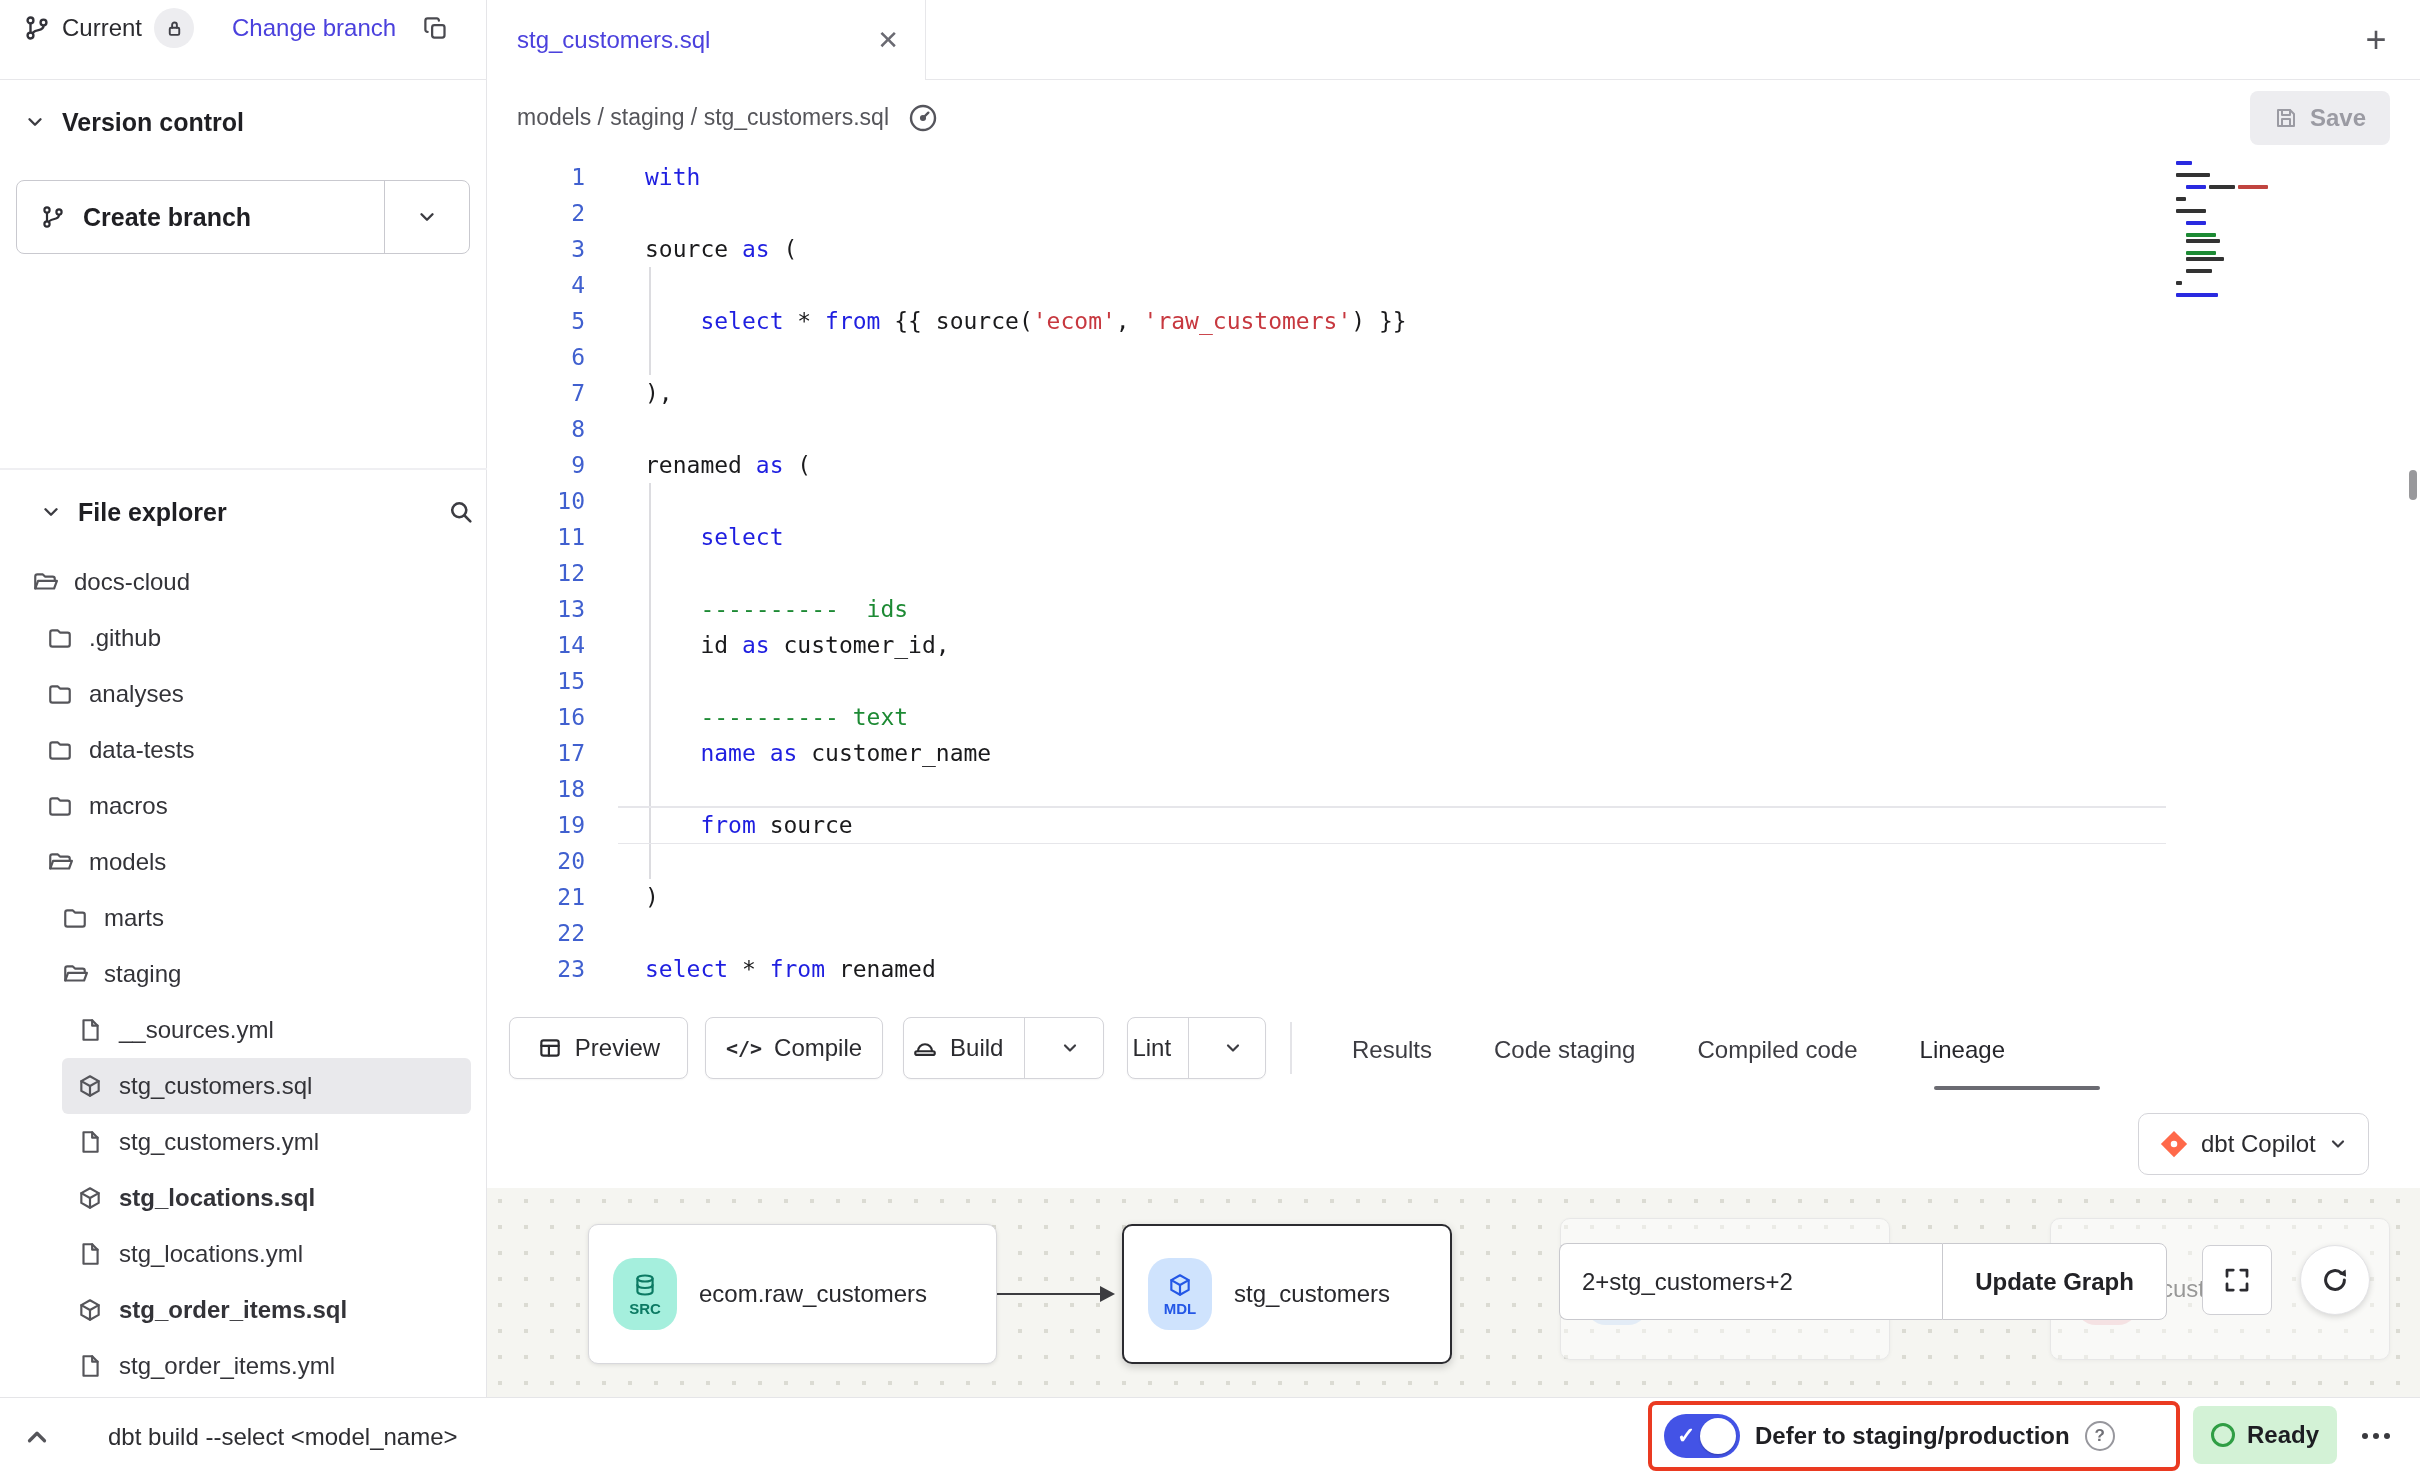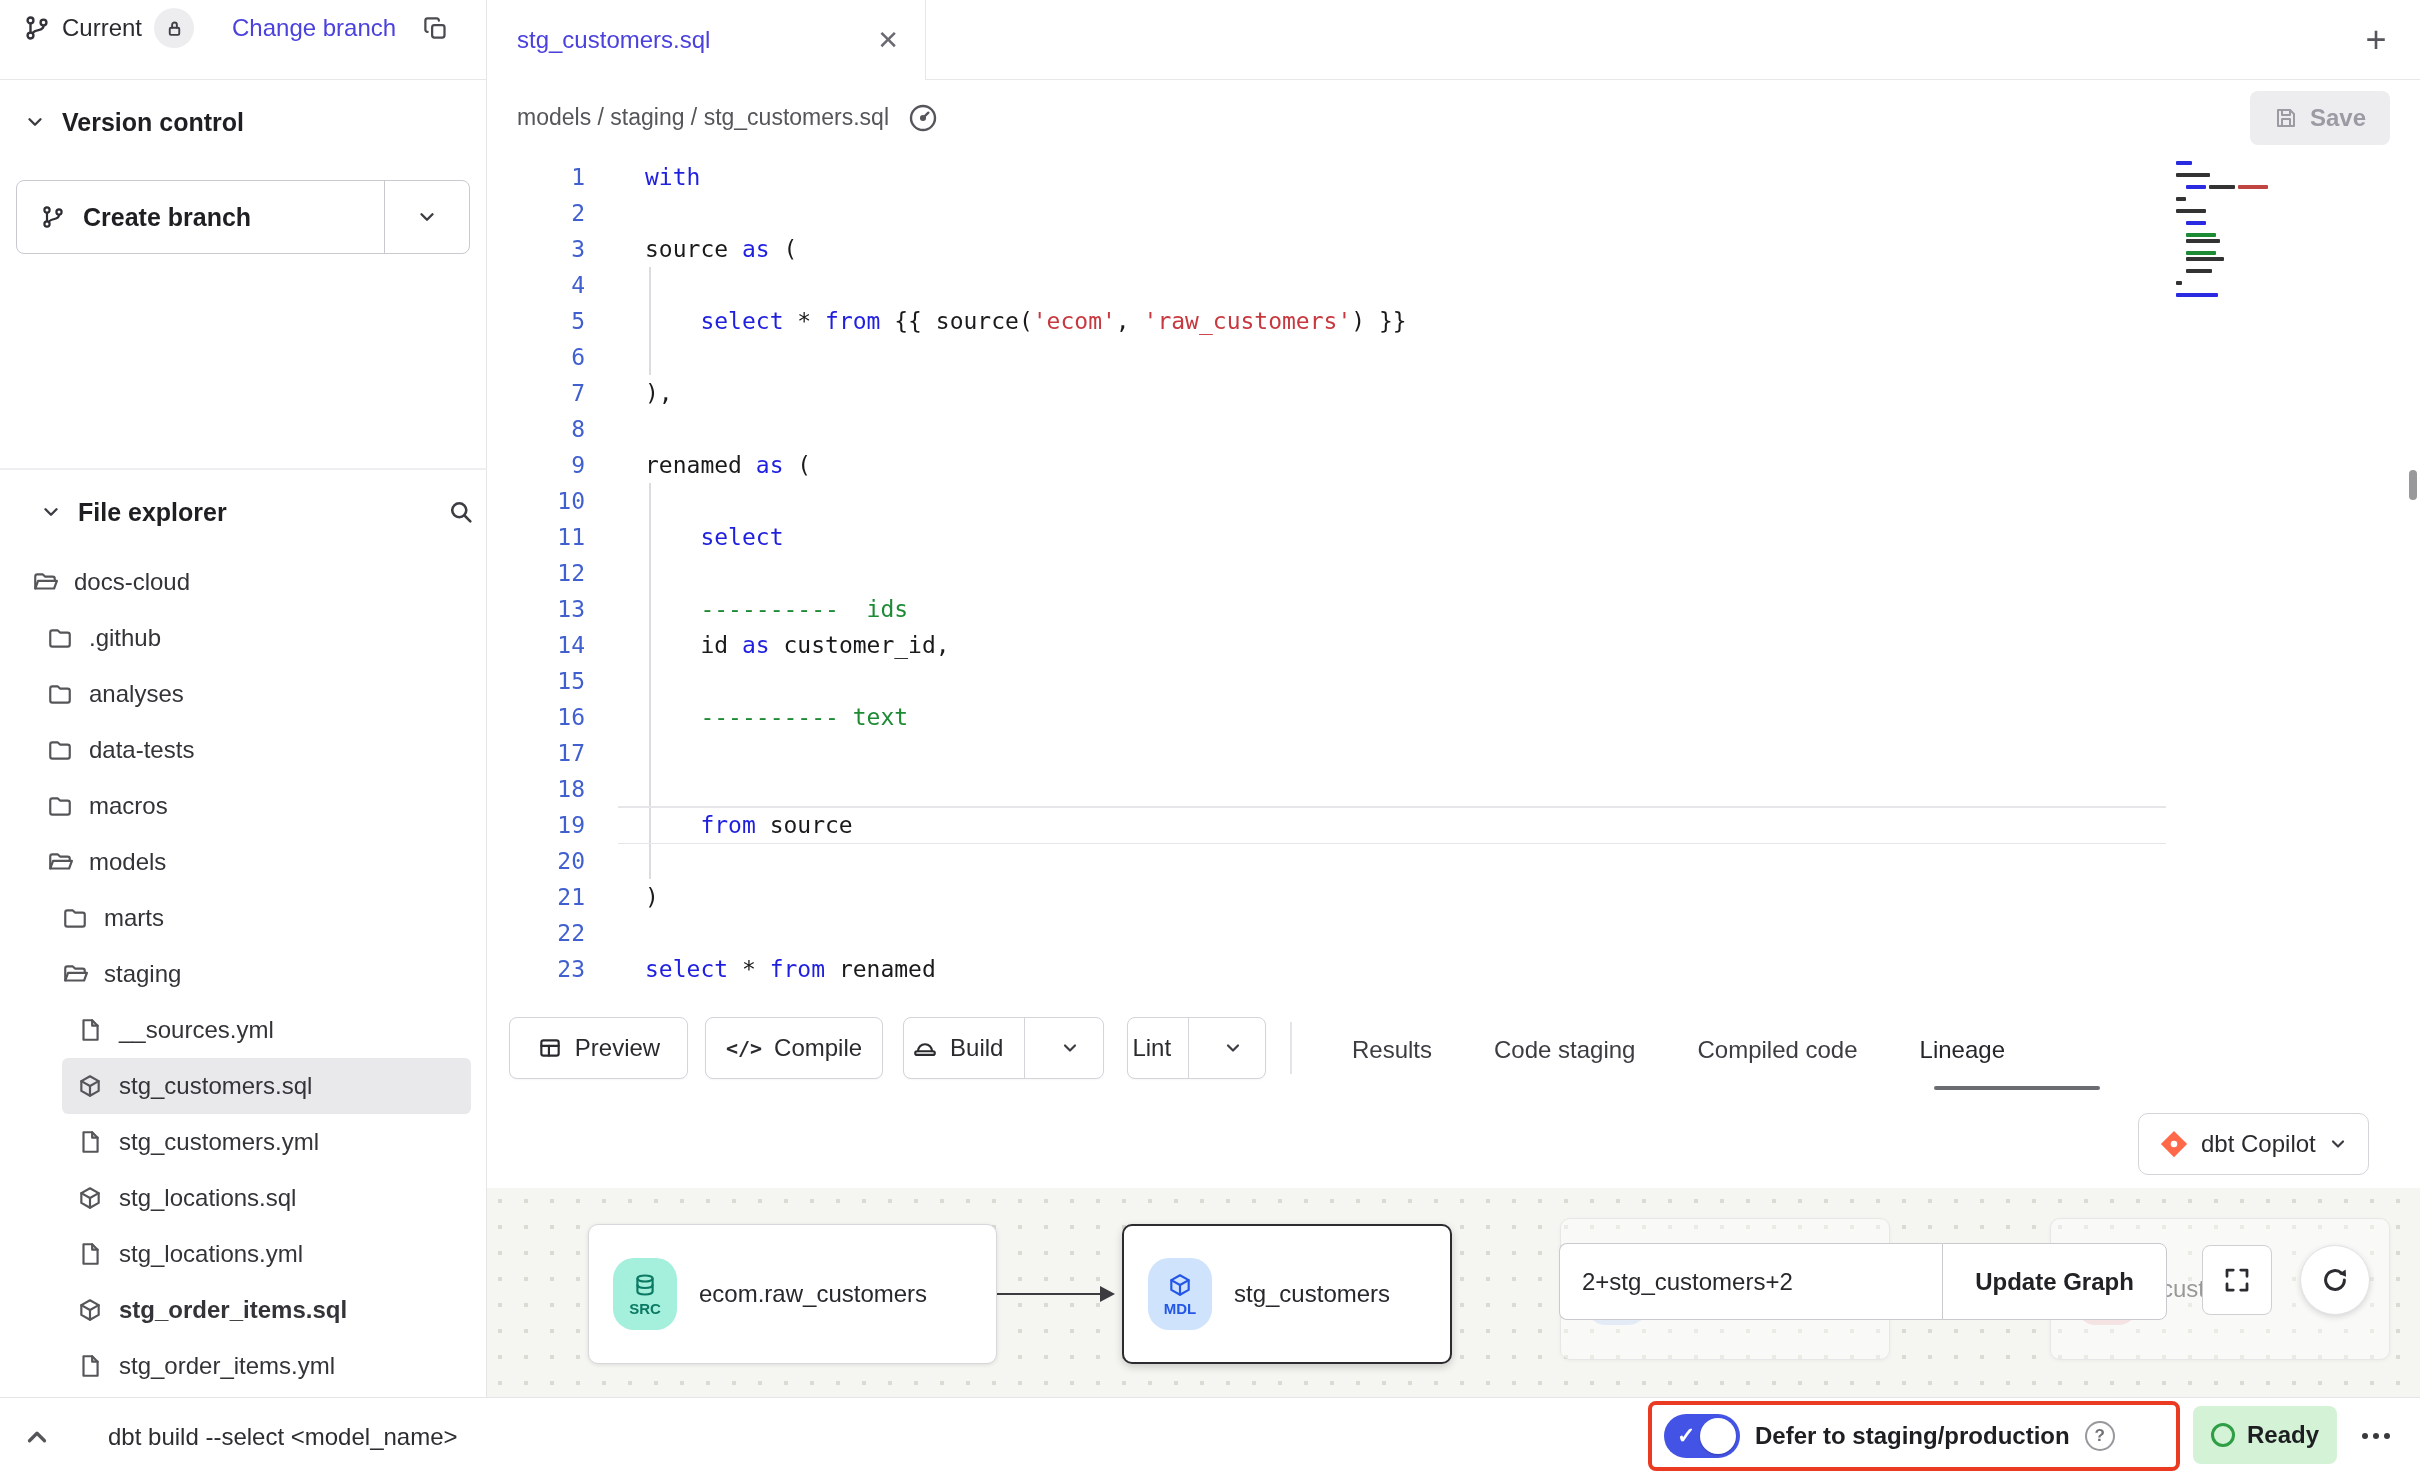--- a/index.html
+++ b/index.html
@@ -294,21 +294,21 @@
         <span data-interactable="false">
           <svg width="26" height="26" viewBox="0 0 24 24">
             <g class="stroke" style="stroke:#55555a;stroke-width:2">
               <path d="M6 3h8l5 5v13H6z"></path>
               <path d="M14 3v5h5"></path>
             </g>
           </svg>
         </span>
         <span data-interactable="false">stg_customers.yml</span>
       </div>
-      <div class="tree-item" data-interactable="true" style="margin-left: 62px; padding-left: 15px;">
+      <div class="tree-item" data-interactable="true" style="margin-left: 62px; padding-left: 15px; font-weight: bold;">
         <span data-interactable="false">
           <svg width="26" height="26" viewBox="0 0 24 24">
             <g class="stroke" style="stroke:#55555a;stroke-width:2">
               <path d="M12 3l8 4.5v9L12 21l-8-4.5v-9z"></path>
               <path d="M4 7.5l8 4.5 8-4.5"></path>
               <path d="M12 12v9"></path>
             </g>
           </svg>
         </span>
         <span data-interactable="false">stg_locations.sql</span>
@@ -398,21 +398,21 @@
       <div class="cl" data-interactable="true"><span class="ln">7</span><span class="ct"><span>),</span></span></div>
       <div class="cl" data-interactable="true"><span class="ln">8</span><span class="ct"></span></div>
       <div class="cl" data-interactable="true"><span class="ln">9</span><span class="ct"><span>renamed </span><span class="k">as</span><span> (</span></span></div>
       <div class="cl" data-interactable="true"><span class="ln">10</span><span class="ct"></span></div>
       <div class="cl" data-interactable="true"><span class="ln">11</span><span class="ct"><span>    </span><span class="k">select</span></span></div>
       <div class="cl" data-interactable="true"><span class="ln">12</span><span class="ct"></span></div>
       <div class="cl" data-interactable="true"><span class="ln">13</span><span class="ct"><span>    </span><span class="c">----------  ids</span></span></div>
       <div class="cl" data-interactable="true"><span class="ln">14</span><span class="ct"><span>    id </span><span class="k">as</span><span> customer_id,</span></span></div>
       <div class="cl" data-interactable="true"><span class="ln">15</span><span class="ct"></span></div>
       <div class="cl" data-interactable="true"><span class="ln">16</span><span class="ct"><span>    </span><span class="c">---------- text</span></span></div>
-      <div class="cl" data-interactable="true"><span class="ln">17</span></div>
+      <div class="cl" data-interactable="true"><span class="ln">17</span><span class="ct"><span>    </span><span class="k">name</span><span> </span><span class="k">as</span><span> customer_name</span></span></div>
       <div class="cl" data-interactable="true"><span class="ln">18</span><span class="ct"></span></div>
       <div class="cl" data-interactable="true"><span class="ln">19</span><span class="ct"><span>    </span><span class="k">from</span><span> source</span></span></div>
       <div class="cl" data-interactable="true"><span class="ln">20</span><span class="ct"></span></div>
       <div class="cl" data-interactable="true"><span class="ln">21</span><span class="ct"><span>)</span></span></div>
       <div class="cl" data-interactable="true"><span class="ln">22</span><span class="ct"></span></div>
       <div class="cl" data-interactable="true"><span class="ln">23</span><span class="ct"><span class="k">select</span><span> * </span><span class="k">from</span><span> renamed</span></span></div>
     </div>
   <div id="minimap" data-interactable="true">
       <div class="mr" style="padding-left: 0px;">
         <span style="width: 16px; background: rgb(42, 42, 224);"></span>

